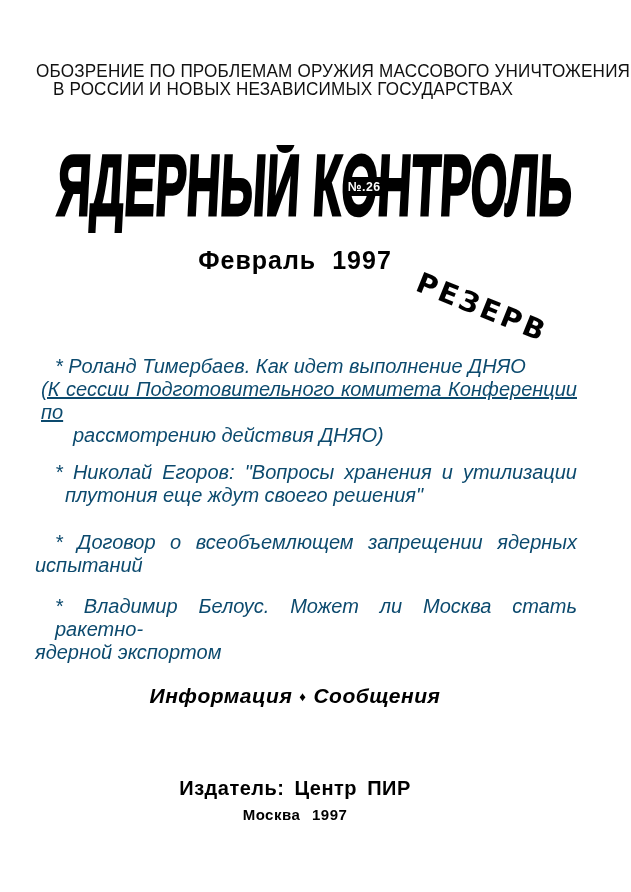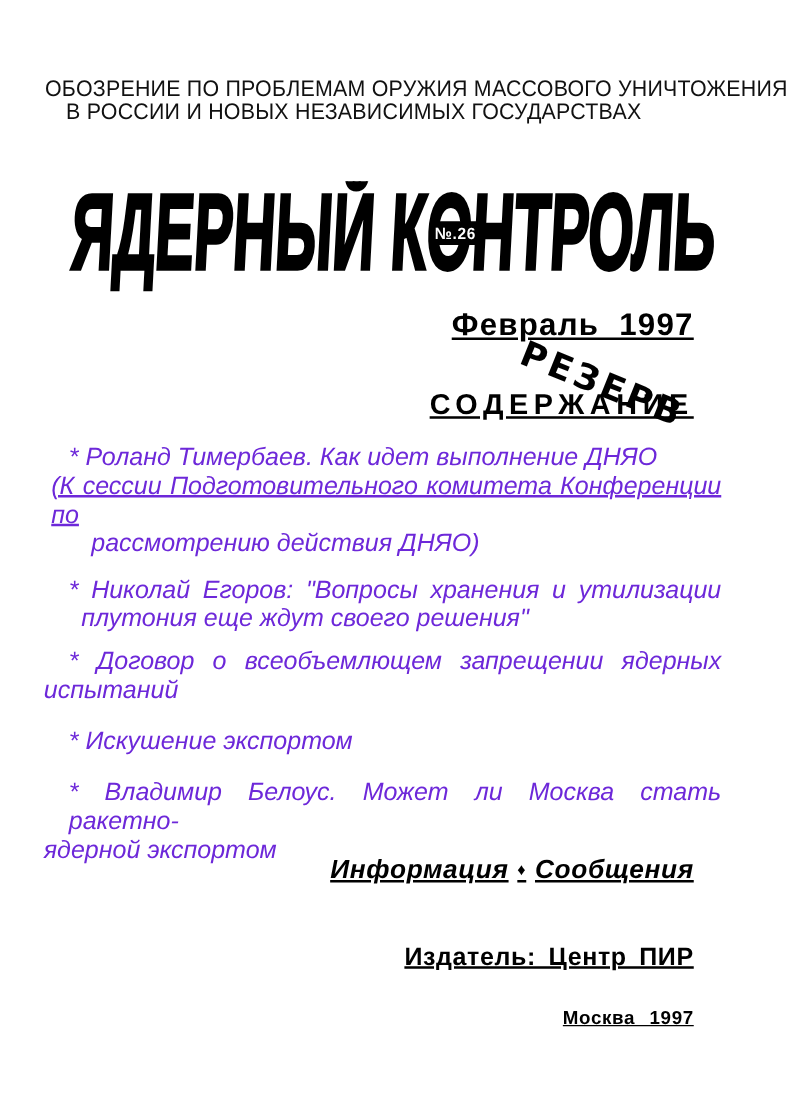--- a/index.html
+++ b/index.html
@@ -63,23 +63,22 @@
     letter-spacing: 0.5px;
     transform: scaleX(0.95);
     transform-origin: 0 0;
     white-space: nowrap;
   }
 
   .centered-col {
     position: absolute;
     left: 35px;
     width: 520px;
-    text-align: right;
-    white-space: nowrap;
-    text-decoration: underline;
+    text-align: center;
+    white-space: nowrap;
   }
   .date-line {
     top: 246px;
     font-size: 25px;
     font-weight: bold;
     letter-spacing: 1px;
     word-spacing: 8px;
   }
   .stamp {
     position: absolute;
@@ -102,25 +101,25 @@
 
   
   .toc {
     position: absolute;
     top: 355px;
     left: 35px;
     width: 542px;
     font-size: 20px;
     font-style: italic;
     line-height: 23px;
-    color: #6d28d9;
+    color: #0c4a6e;
   }
   .toc-item { margin: 0; }
   .toc-item + .toc-item { margin-top: 14px; }
-  .toc-item.gap-sm { margin-top: 11px; }
+  .toc-item.gap-sm { margin-top: 24px; }
   .toc-item.gap-lg { margin-top: 18px; }
   .toc-line { min-height: 23px; }
   .jl { text-align: justify; text-align-last: justify; }
   .ind-a { padding-left: 20px; }
   .ind-b { padding-left: 6px; text-decoration: underline; }
   .ind-c { padding-left: 38px; }
   .ind-d { padding-left: 30px; }
 
   
   .info-line {
@@ -130,21 +129,21 @@
     font-style: italic;
     letter-spacing: 0.5px;
   }
   .info-line .diamond {
     font-size: 13px;
     font-style: normal;
     padding: 0 7px;
     vertical-align: 2px;
   }
   .publisher-line {
-    top: 755px;
+    top: 777px;
     font-size: 20px;
     font-weight: bold;
     letter-spacing: 0.5px;
     word-spacing: 4px;
   }
   .city-line {
     top: 806px;
     font-size: 15px;
     font-weight: bold;
     letter-spacing: 0.5px;
@@ -166,44 +165,40 @@
       <text x="2" y="70" font-family="Liberation Sans, sans-serif" font-size="86" font-weight="bold" fill="#000000" stroke="#000000" stroke-width="3" textLength="515" lengthAdjust="spacingAndGlyphs">ЯДЕРНЫЙ КОНТРОЛЬ</text>
     </svg>
   </div>
 
   <div class="issue-badge">№.26</div>
 
   <div class="centered-col date-line">Февраль 1997</div>
 
   <div class="stamp">РЕЗЕРВ</div>
 
-  <div class="centered-col contents-heading">СОДЕРЖАНИЕ</div>
 
   <div class="toc">
 
     <div class="toc-item">
       <div class="toc-line ind-a">* Роланд Тимербаев. Как идет выполнение ДНЯО</div>
       <div class="toc-line ind-b jl">(К сессии  Подготовительного комитета Конференции по</div>
       <div class="toc-line ind-c">рассмотрению действия ДНЯО)</div>
     </div>
 
     <div class="toc-item">
       <div class="toc-line ind-a jl">* Николай Егоров: "Вопросы хранения и утилизации</div>
       <div class="toc-line ind-d">плутония еще ждут своего решения"</div>
     </div>
 
 
     <div class="toc-item gap-sm">
       <div class="toc-line ind-a jl">* Договор о всеобъемлющем запрещении ядерных</div>
       <div class="toc-line">испытаний</div>
     </div>
 
-    <div class="toc-item gap-lg">
-      <div class="toc-line ind-a">* Искушение экспортом</div>
-    </div>
 
     <div class="toc-item gap-lg">
       <div class="toc-line ind-a jl">* Владимир Белоус. Может ли Москва стать ракетно-</div>
       <div class="toc-line">ядерной экспортом</div>
     </div>
 
   </div>
 
   <div class="centered-col info-line">
     <span>Информация</span><span class="diamond">♦</span><span>Сообщения</span>

